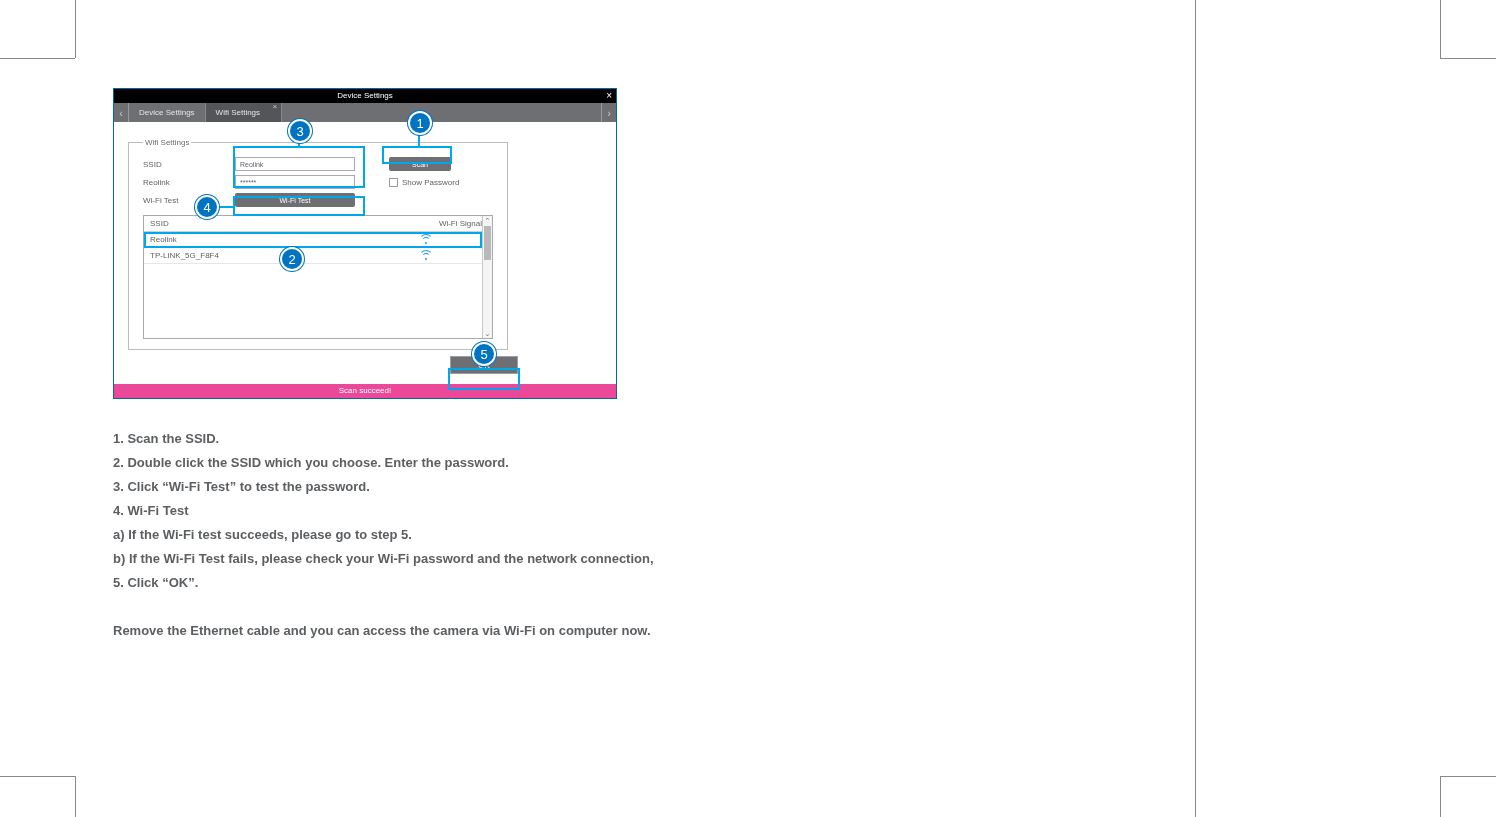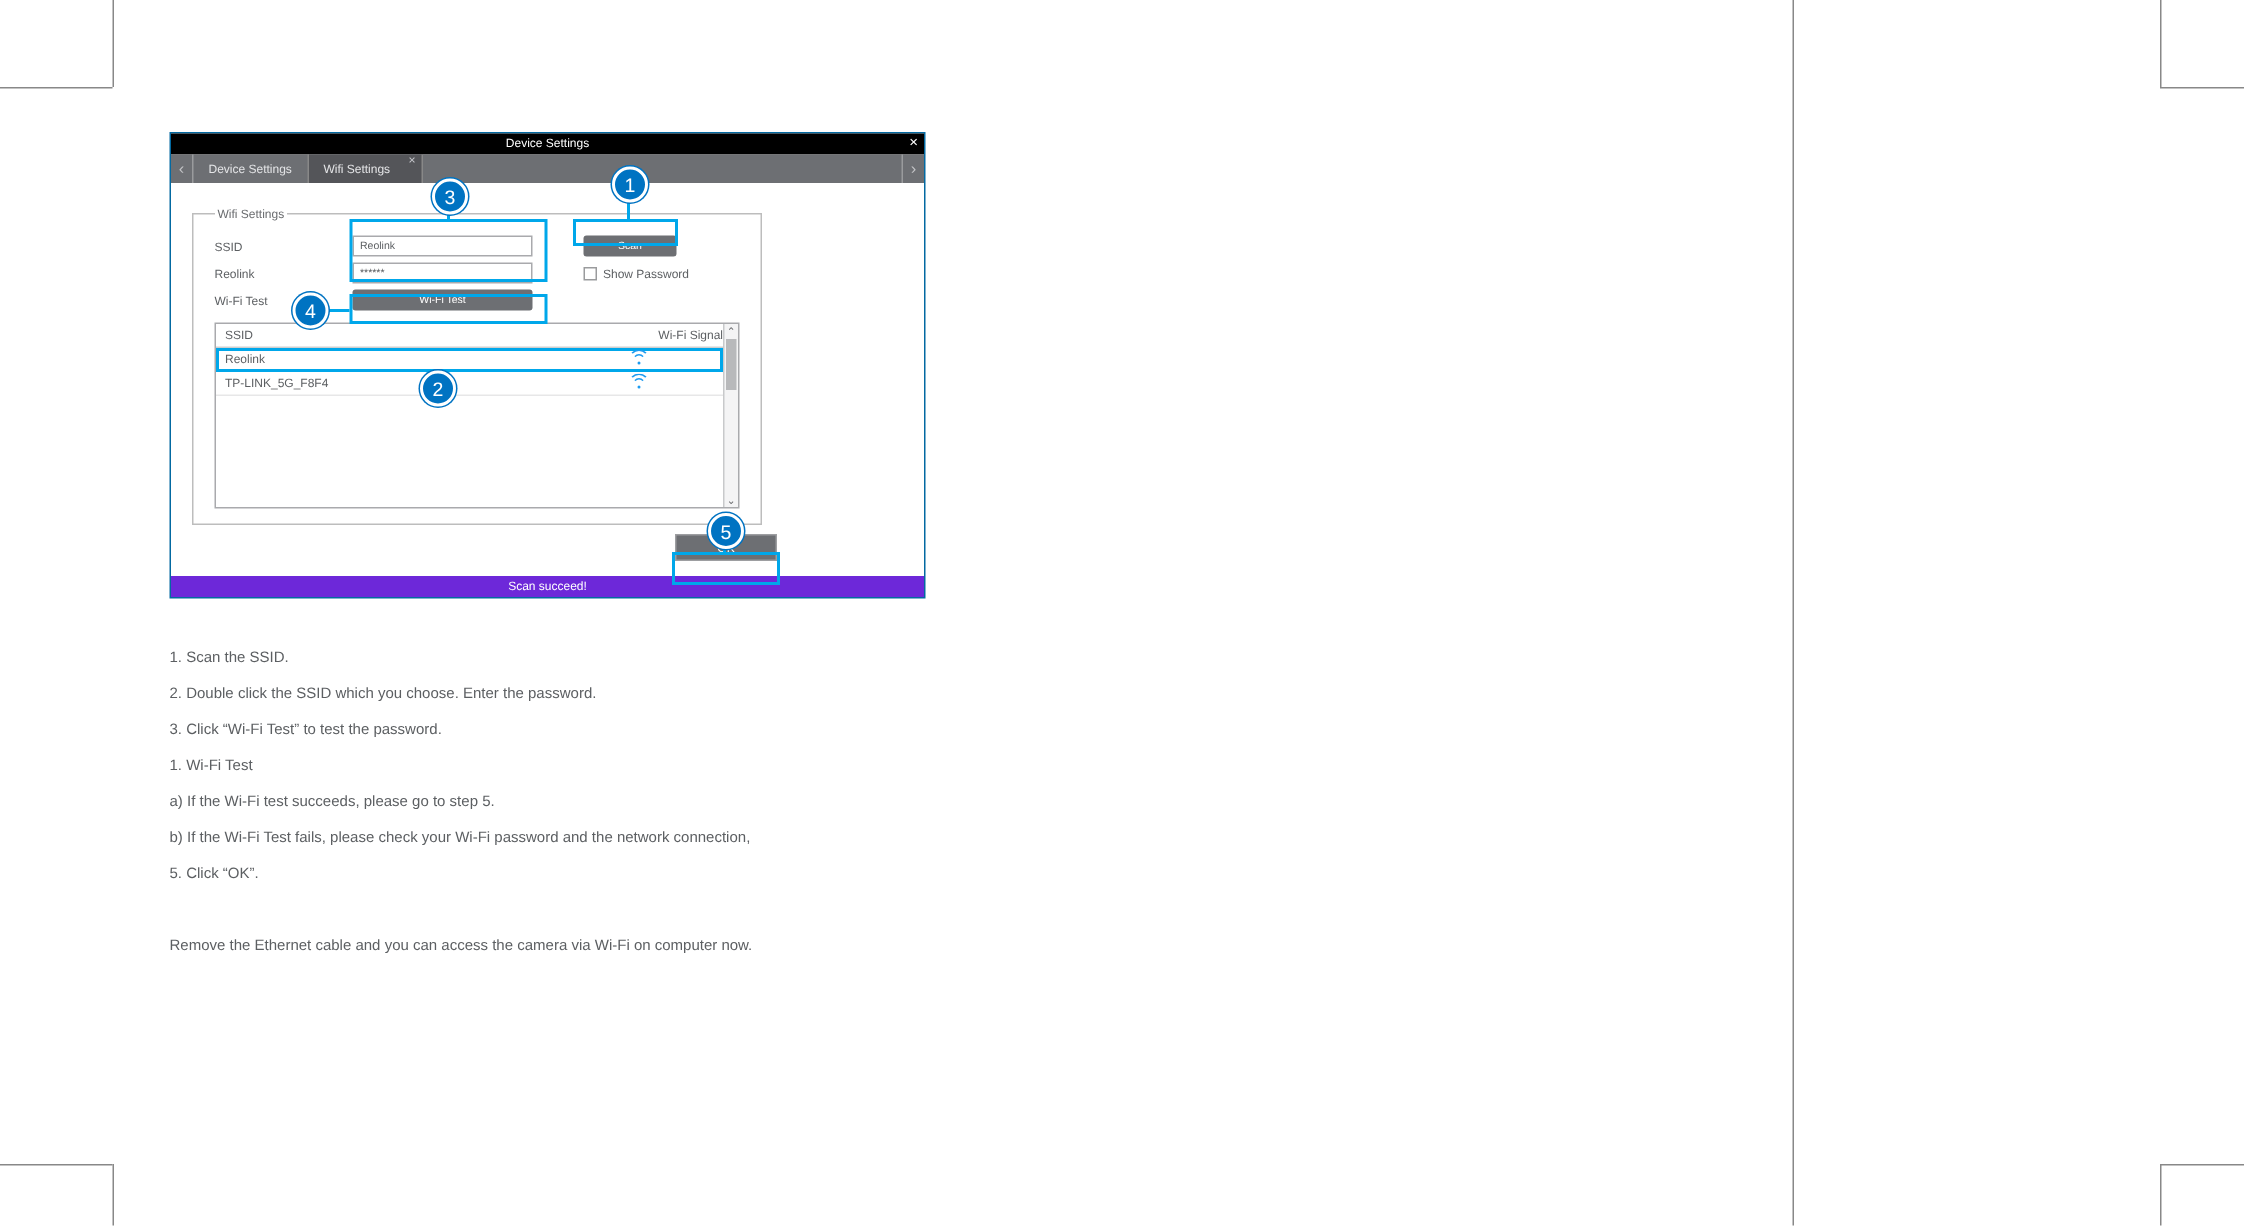--- a/index.html
+++ b/index.html
@@ -179,21 +179,21 @@
   .nt-row .c1 { width: 220px; padding-left:6px; }
   .nt-row .c2 { flex:1; text-align:center; color:#1D9BF0; font-size:10px; }
   .nt-row.sel { outline: 2px solid #00A7EA; outline-offset: -2px; }
 
   
   .ok-area { display:flex; justify-content:flex-end; margin-top:6px; padding-right: 88px;}
   .okbtn {
     width:66px; height:16px; border:1px solid #9d9ea1; background:#6D6F73; color:#fff; font-size:8px; display:flex; align-items:center; justify-content:center;
   }
   .statusbar {
-    background:#6d28d9; color:#fff; height:14px; line-height:14px; text-align:center; font-size:8px;
+    background:#ec4899; color:#fff; height:14px; line-height:14px; text-align:center; font-size:8px;
   }
 
   
   .callout {
     position: absolute;
     width: 20px; height: 20px;
     border-radius: 50%;
     background: #0073C2;
     border: 2px solid #fff;
     box-shadow: 0 0 0 1px #0073C2;
@@ -202,21 +202,21 @@
     font-weight: 500;
     display: flex;
     align-items: center;
     justify-content: center;
     z-index: 20;
   }
   .hl { position:absolute; border:2px solid #00A7EA; box-sizing:border-box; z-index:10; pointer-events:none; }
   .hl-line { position:absolute; height:2px; background:#00A7EA; z-index:19; }
 
   
-  .instr { font-size: 10px; line-height: 23px; color:#5c5f62; }
+  .instr { font-size: 13px; line-height: 23px; color:#5c5f62;font-weight:bold; }
   .instr p { margin: 0 0 1px 0; }
   .gap { height: 24px; }
 
   .wifi-icon {
     display:inline-block; position:relative; width:12px; height:10px;
   }
   .wifi-icon::before, .wifi-icon::after {
     content:''; position:absolute; left:50%; transform:translateX(-50%);
     border:1.2px solid #1D9BF0; border-bottom:none; border-left-color:transparent; border-right-color:transparent; border-radius:50% 50% 0 0 / 100% 100% 0 0;
   }
@@ -335,21 +335,21 @@
     </div>
 
     <div class="statusbar">Scan succeed!</div>
 
   </div>
 
   <div class="instr">
     <p>1. Scan the SSID.</p>
     <p>2. Double click the SSID which you choose. Enter the password.</p>
     <p>3. Click “Wi-Fi Test” to test the password.</p>
-    <p>1. Wi-Fi Test</p>
+    <p>4. Wi-Fi Test</p>
     <p>a) If the Wi-Fi test succeeds, please go to step 5.</p>
     <p>b) If the Wi-Fi Test fails, please check your Wi-Fi password and the network connection,</p>
     <p>5. Click “OK”.</p>
     <div class="gap"></div>
     <p>Remove the Ethernet cable and you can access the camera via Wi-Fi on computer now.</p>
   </div>
 
 </div>
 
 </body></html>

